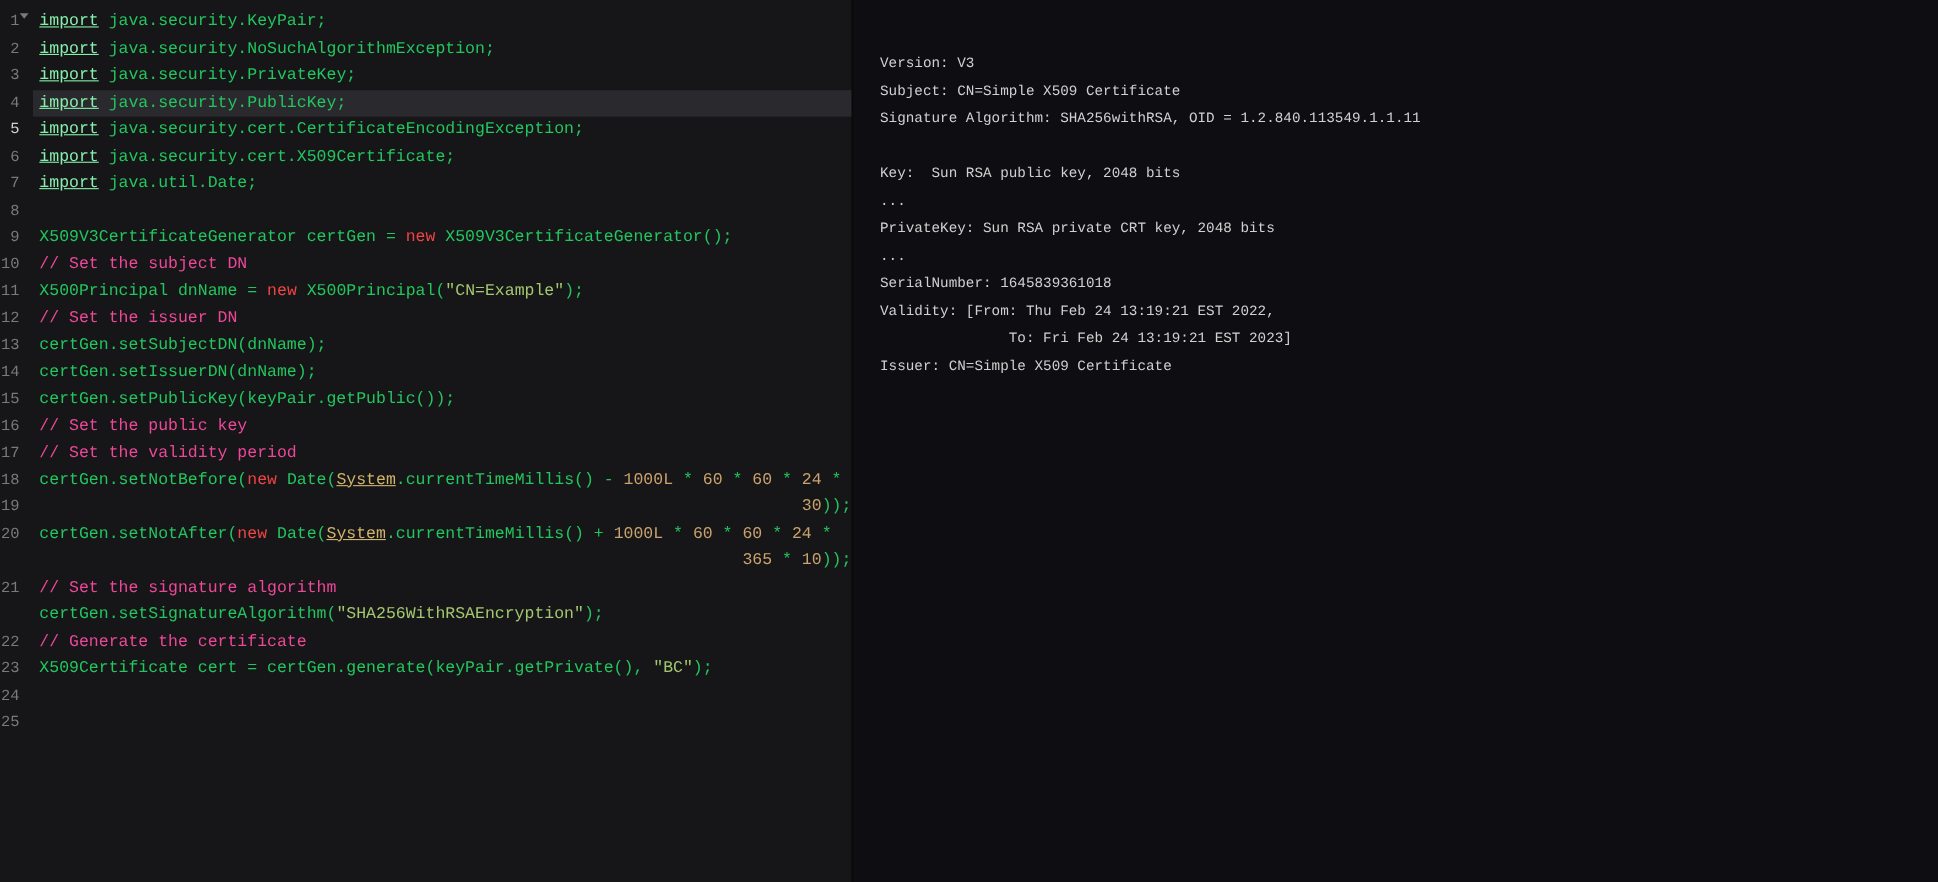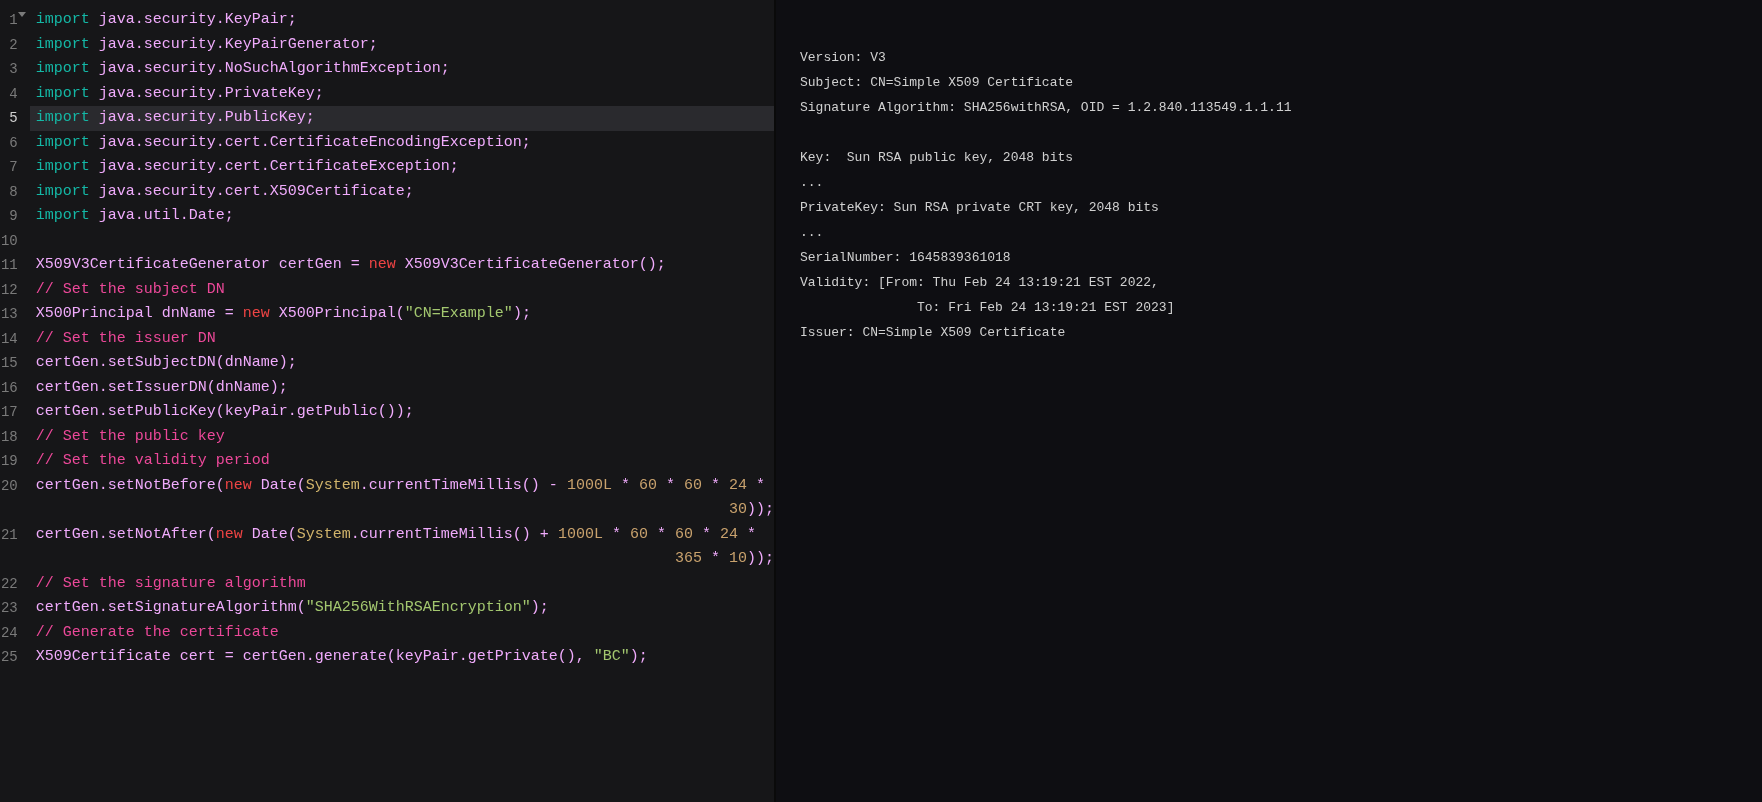--- a/index.html
+++ b/index.html
@@ -41,27 +41,27 @@
     position: relative;
   }
   .code .row {
     height: 24.5px;
     line-height: 24.5px;
     white-space: pre;
     padding-left: 6px;
   }
   .code .row.active { background: #2a2a2e; }
   .code .indent { padding-left: 38px; text-align: right; }
-  .tok-kw   { color: #14b8a6; }
+  .tok-kw   { color: #86efac; text-decoration: underline; }
   .tok-new  { color: #ef4444; }
-  .tok-def  { color: #f0abfc; }
+  .tok-def  { color: #22c55e; }
   .tok-num  { color: #c9a26d; }
   .tok-str  { color: #a3c76f; }
   .tok-cmt  { color: #ec4899; }
-  .tok-sys  { color: #d1b46b; }
+  .tok-sys  { color: #d1b46b; text-decoration: underline; }
   .output-pane {
     flex: 1;
     height: 100%;
     background: #0e0e12;
     padding: 20px 24px;
     color: #d0d0d0;
     font-size: 13px;
     line-height: 25px;
     white-space: pre;
   }
@@ -107,26 +107,24 @@
         <div class="ln">21</div>
         <div class="ln"></div>
         <div class="ln">22</div>
         <div class="ln">23</div>
         <div class="ln">24</div>
         <div class="ln">25</div>
       </div>
     <div class="code" id="code">
       <span class="fold-marker"></span>
     <div class="row"><span class="tok-kw">import</span><span class="tok-def"> java.security.KeyPair;</span></div>
-        <div class="row"><span class="tok-kw">import</span><span class="tok-def"> java.security.KeyPairGenerator;</span></div>
         <div class="row"><span class="tok-kw">import</span><span class="tok-def"> java.security.NoSuchAlgorithmException;</span></div>
         <div class="row"><span class="tok-kw">import</span><span class="tok-def"> java.security.PrivateKey;</span></div>
         <div class="row active"><span class="tok-kw">import</span><span class="tok-def"> java.security.PublicKey;</span></div>
         <div class="row"><span class="tok-kw">import</span><span class="tok-def"> java.security.cert.CertificateEncodingException;</span></div>
-        <div class="row"><span class="tok-kw">import</span><span class="tok-def"> java.security.cert.CertificateException;</span></div>
         <div class="row"><span class="tok-kw">import</span><span class="tok-def"> java.security.cert.X509Certificate;</span></div>
         <div class="row"><span class="tok-kw">import</span><span class="tok-def"> java.util.Date;</span></div>
         <div class="row"></div>
         <div class="row"><span class="tok-def">X509V3CertificateGenerator certGen = </span><span class="tok-new">new</span><span class="tok-def"> X509V3CertificateGenerator();</span></div>
         <div class="row"><span class="tok-cmt">// Set the subject DN</span></div>
         <div class="row"><span class="tok-def">X500Principal dnName = </span><span class="tok-new">new</span><span class="tok-def"> X500Principal(</span><span class="tok-str">"CN=Example"</span><span class="tok-def">);</span></div>
         <div class="row"><span class="tok-cmt">// Set the issuer DN</span></div>
         <div class="row"><span class="tok-def">certGen.setSubjectDN(dnName);</span></div>
         <div class="row"><span class="tok-def">certGen.setIssuerDN(dnName);</span></div>
         <div class="row"><span class="tok-def">certGen.setPublicKey(keyPair.getPublic());</span></div>

